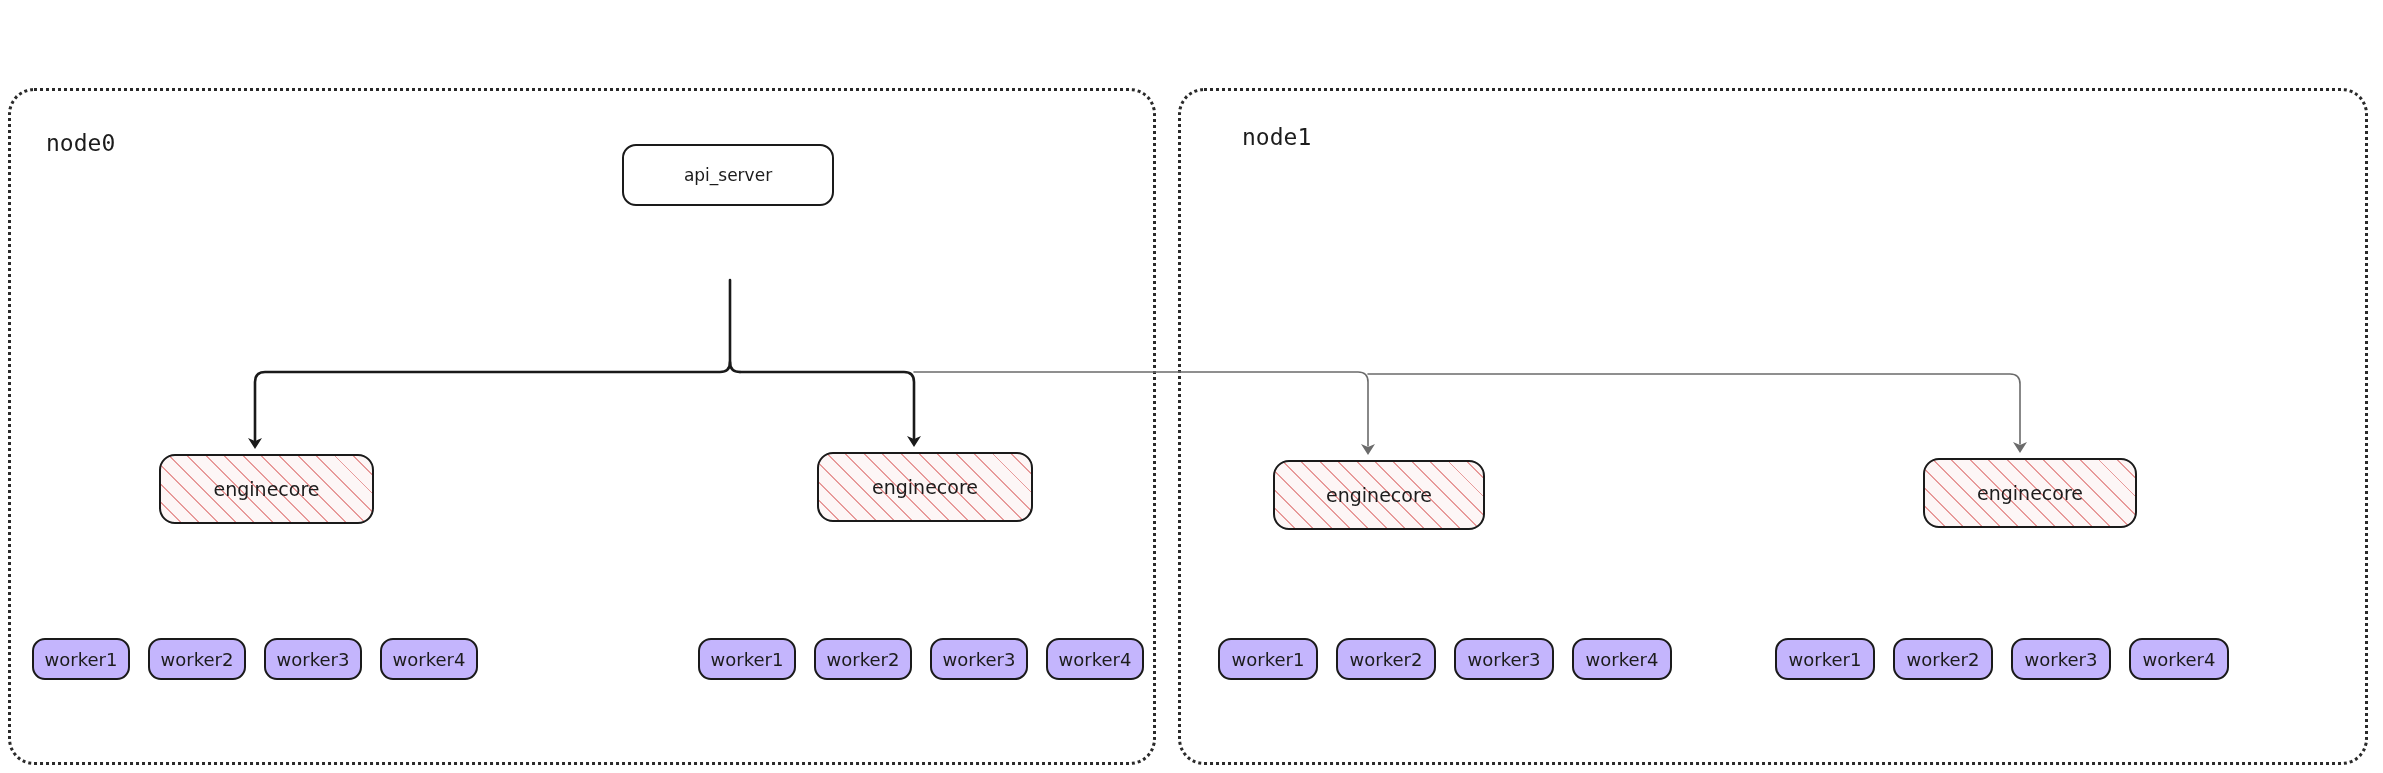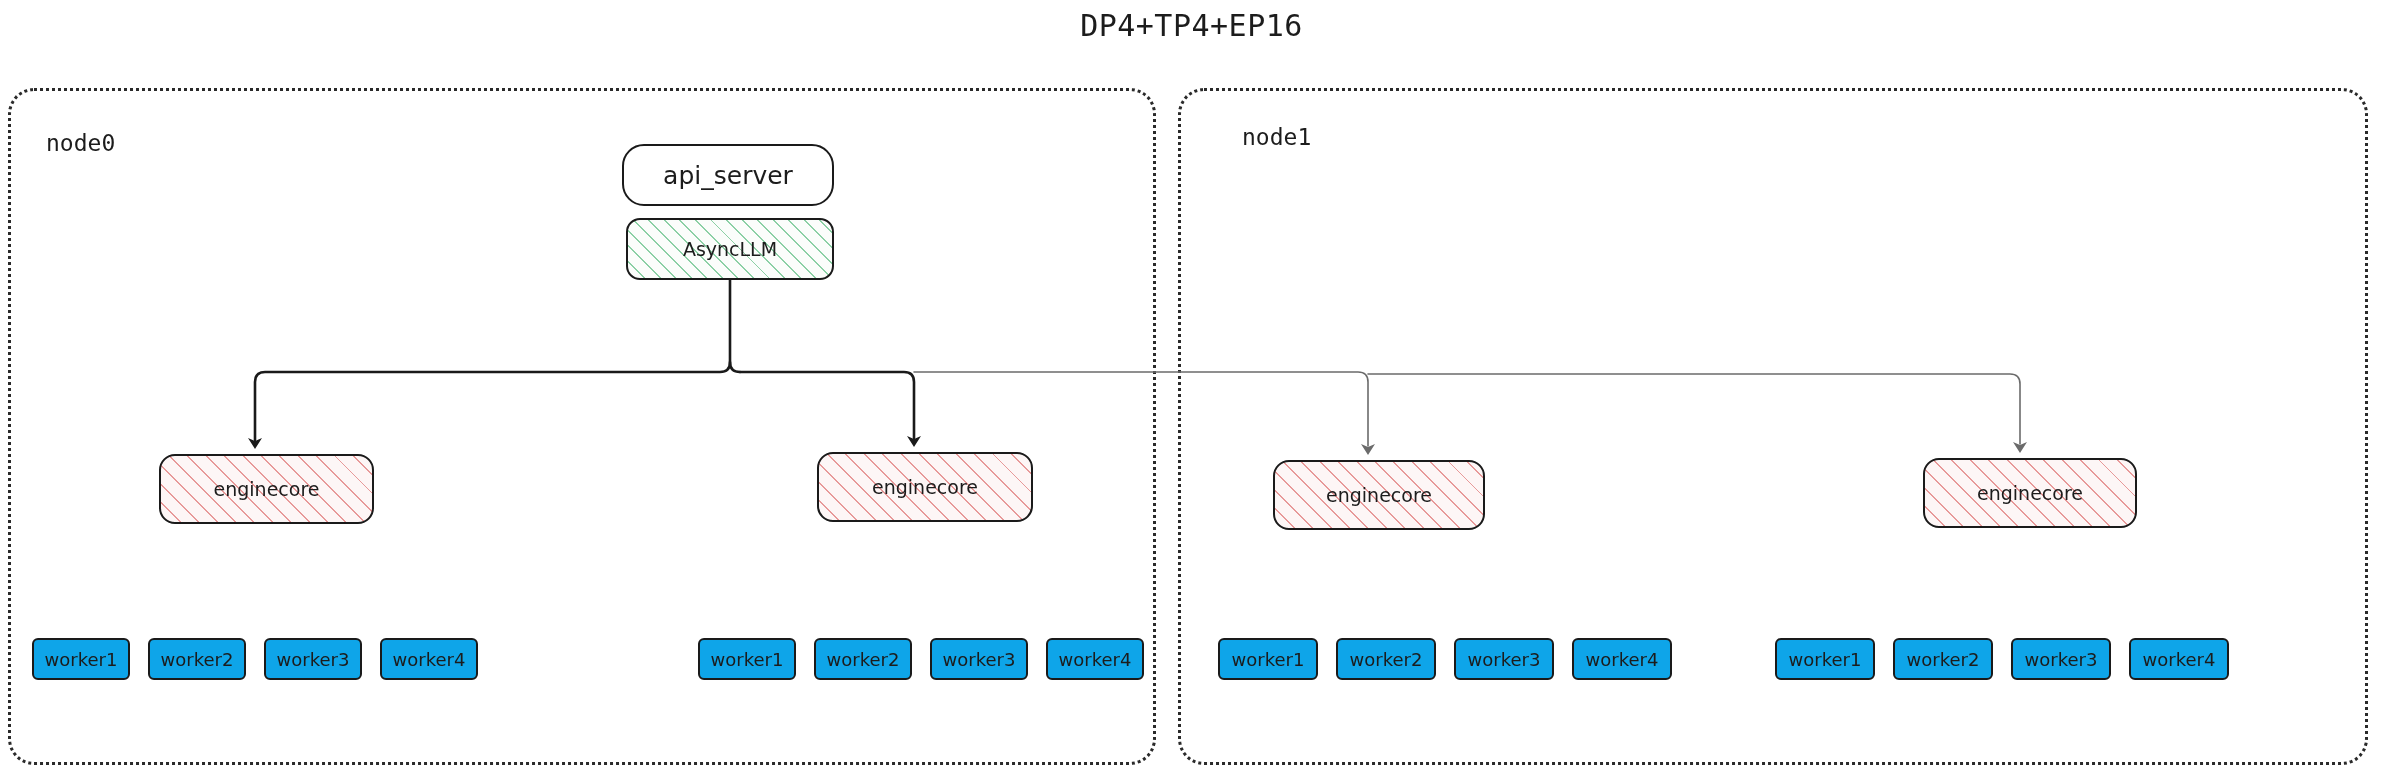--- a/index.html
+++ b/index.html
@@ -55,22 +55,22 @@
     border: 2.5px solid #1a1a1a;
     display: flex;
     align-items: center;
     justify-content: center;
     color: #1c1c1c;
     white-space: pre;
     background: #ffffff;
   }
 
   .box-api {
-    border-radius: 22px;
-    font-size: 25px;
+    border-radius: 14px;
+    font-size: 17px;
     background: #ffffff;
     z-index: 3;
   }
 
   .box-async {
     border-radius: 14px;
     font-size: 19px;
     z-index: 4;
     background-color: #fbfdfb;
     background-image: repeating-linear-gradient(
@@ -91,43 +91,42 @@
       45deg,
       rgba(224, 122, 122, 0.75) 0px,
       rgba(224, 122, 122, 0.75) 1.4px,
       rgba(255, 255, 255, 0) 1.4px,
       rgba(255, 255, 255, 0) 13px
     );
     margin-left: 11px;
   }
 
   .box-worker {
-    border-radius: 6px;
+    border-radius: 13px;
     font-size: 18px;
-    background: #0ea5e9;
+    background: #c4b5fd;
     z-index: 3;
   }
 
   
   #connectors {
     position: absolute;
     left: 0;
     top: 0;
     width: 2383px;
     height: 773px;
     z-index: 2;
     pointer-events: none;
   }
 </style>
 </head>
 <body>
 
 <div id="canvas">
 
-  <div id="diagram-title">DP4+TP4+EP16</div>
 
   <svg id="connectors" viewBox="0 0 2383 773" preserveAspectRatio="none">
     <defs>
       <marker id="arrow-dark" markerWidth="12" markerHeight="14" refX="2" refY="7" orient="auto" markerUnits="userSpaceOnUse">
         <path d="M0,0 L11,7 L0,14 L3,7 Z" fill="#1a1a1a"></path>
       </marker>
       <marker id="arrow-light" markerWidth="12" markerHeight="14" refX="2" refY="7" orient="auto" markerUnits="userSpaceOnUse">
         <path d="M0,0 L11,7 L0,14 L3,7 Z" fill="#6b6b6b"></path>
       </marker>
     </defs>
@@ -138,21 +137,20 @@
     <path d="M740,372 L904,372 Q914,372 914,382 L914,438" fill="none" stroke="#1a1a1a" stroke-width="2.6" stroke-linecap="round" marker-end="url(#arrow-dark)"></path>
 
     <path d="M914,372 L1358,372 Q1368,372 1368,382 L1368,446" fill="none" stroke="#6b6b6b" stroke-width="1.6" stroke-linecap="round" marker-end="url(#arrow-light)"></path>
 
     <path d="M1368,374 L2010,374 Q2020,374 2020,384 L2020,444" fill="none" stroke="#6b6b6b" stroke-width="1.6" stroke-linecap="round" marker-end="url(#arrow-light)"></path>
   </svg>
 
 <div class="node-panel" style="left: 8px; top: 88px; width: 1148px; height: 677px; border-color: rgb(42, 42, 42);"></div>
     <div class="node-label" style="left: 46px; top: 130px;">node0</div>
     <div class="box box-api" style="left: 622px; top: 144px; width: 212px; height: 62px;">api_server</div>
-    <div class="box box-async" style="left: 626px; top: 218px; width: 208px; height: 62px;">AsyncLLM</div>
     <div class="box box-enginecore" style="left: 148px; top: 454px; width: 215px; height: 70px;">enginecore</div>
     <div class="box box-enginecore" style="left: 806px; top: 452px; width: 216px; height: 70px;">enginecore</div>
     <div class="box box-worker" style="left: 32px; top: 638px; width: 98px; height: 42px;">worker1</div>
     <div class="box box-worker" style="left: 148px; top: 638px; width: 98px; height: 42px;">worker2</div>
     <div class="box box-worker" style="left: 264px; top: 638px; width: 98px; height: 42px;">worker3</div>
     <div class="box box-worker" style="left: 380px; top: 638px; width: 98px; height: 42px;">worker4</div>
     <div class="box box-worker" style="left: 698px; top: 638px; width: 98px; height: 42px;">worker1</div>
     <div class="box box-worker" style="left: 814px; top: 638px; width: 98px; height: 42px;">worker2</div>
     <div class="box box-worker" style="left: 930px; top: 638px; width: 98px; height: 42px;">worker3</div>
     <div class="box box-worker" style="left: 1046px; top: 638px; width: 98px; height: 42px;">worker4</div>

